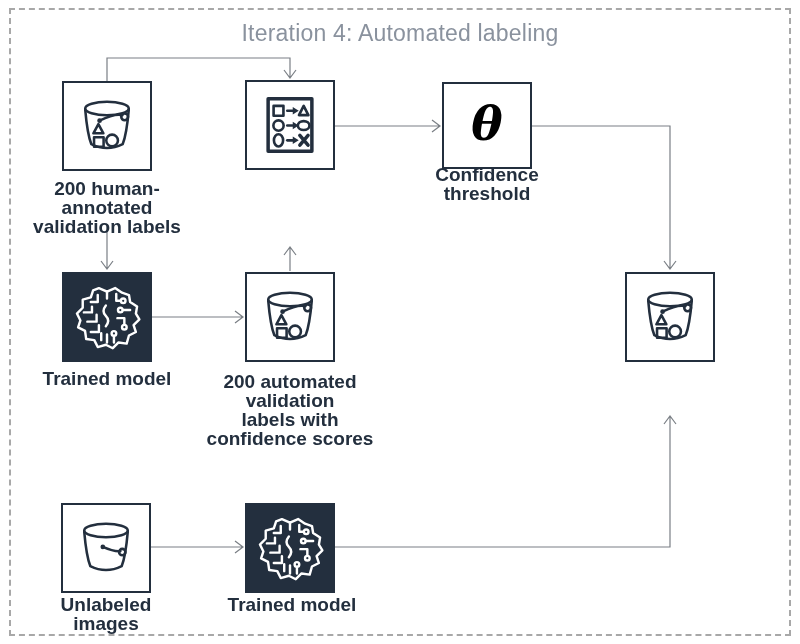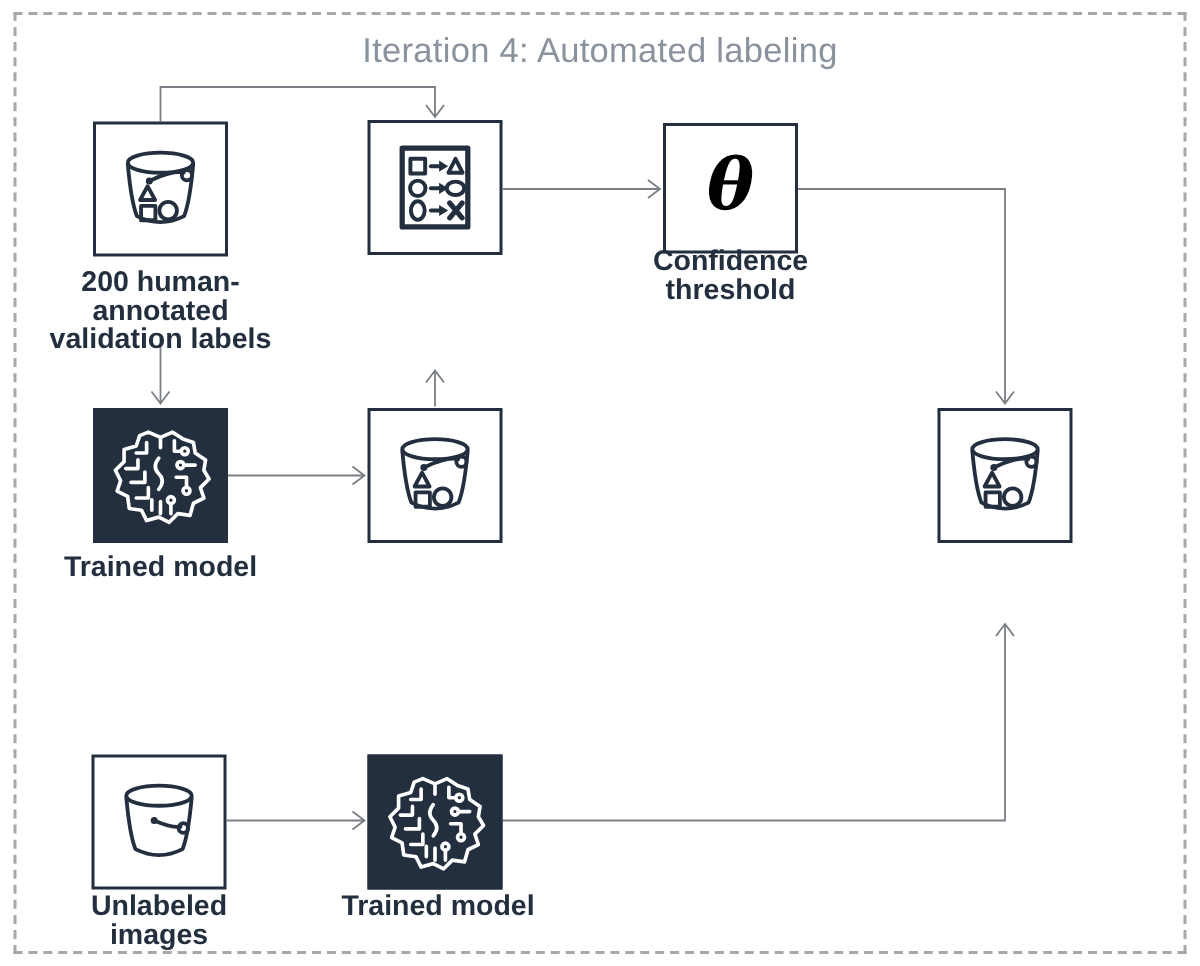--- a/index.html
+++ b/index.html
@@ -113,20 +113,24 @@
       <ellipse class="s" cx="32" cy="15.5" rx="20.5" ry="6.3"></ellipse>
       <path class="s" d="M11.5,16.5 C12.5,28 14.5,42 17.2,49 Q32,56.5 46.8,49 C49.5,42 51.5,28 52.5,16.5"></path>
       <circle class="sf" cx="25" cy="27" r="2.2"></circle>
       <path class="s" d="M25,27 C33,23 42,20.5 46.5,21.8"></path>
       <circle class="s" cx="48.6" cy="23.4" r="3.2"></circle>
       <path class="s" d="M23.9,30.2 L19.2,38.9 L28.6,38.9 Z"></path>
       <rect class="s" x="19.8" y="42.6" width="9" height="9"></rect>
       <circle class="s" cx="36.8" cy="45.6" r="5.5"></circle>
     </svg>
   </div>
+  <div class="label" style="left:290px;top:372px;width:170px;">200 automated
+validation
+labels with
+confidence scores</div>
 
   <div class="iconbox" style="left:625px;top:272px;">
     <svg class="glyph" width="68" height="68" viewBox="0 0 64 64">
       <ellipse class="s" cx="32" cy="15.5" rx="20.5" ry="6.3"></ellipse>
       <path class="s" d="M11.5,16.5 C12.5,28 14.5,42 17.2,49 Q32,56.5 46.8,49 C49.5,42 51.5,28 52.5,16.5"></path>
       <circle class="sf" cx="25" cy="27" r="2.2"></circle>
       <path class="s" d="M25,27 C33,23 42,20.5 46.5,21.8"></path>
       <circle class="s" cx="48.6" cy="23.4" r="3.2"></circle>
       <path class="s" d="M23.9,30.2 L19.2,38.9 L28.6,38.9 Z"></path>
       <rect class="s" x="19.8" y="42.6" width="9" height="9"></rect>

